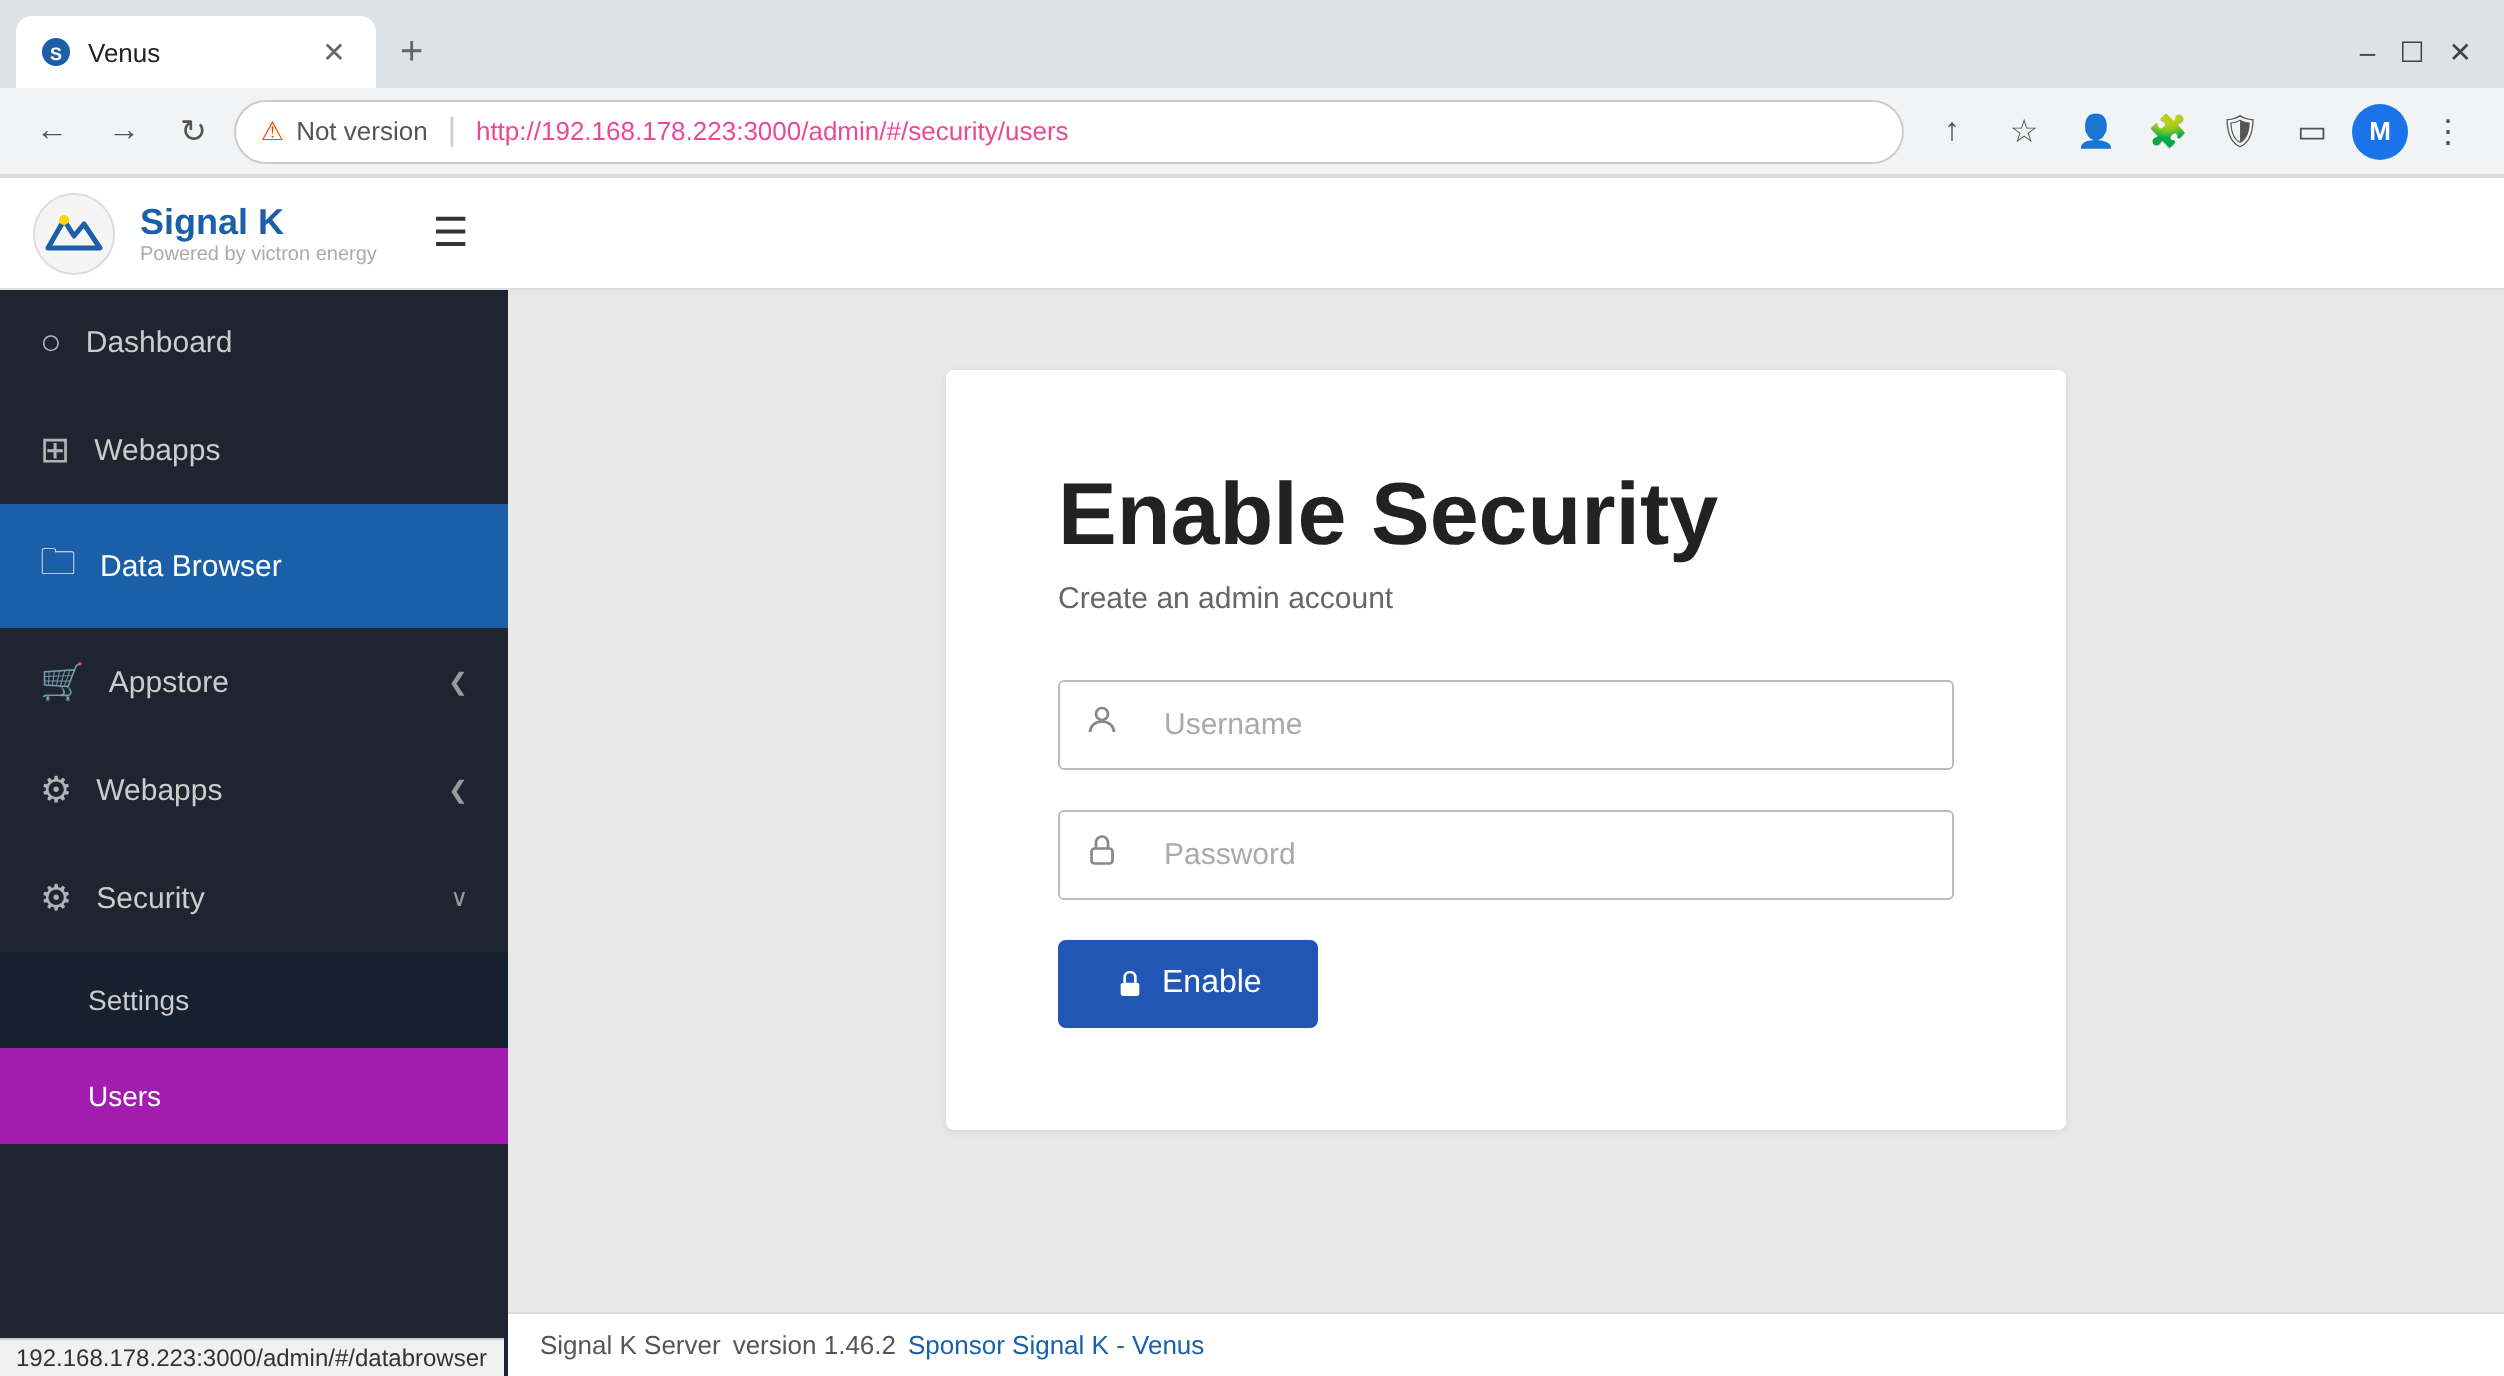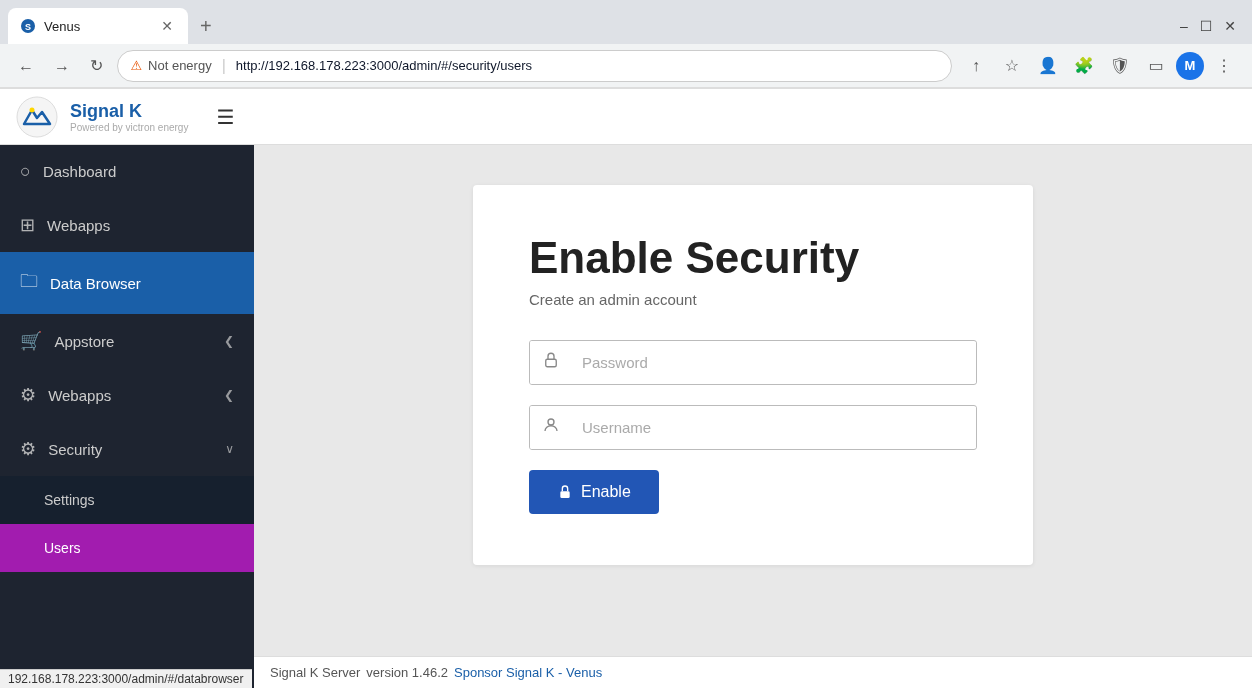--- a/index.html
+++ b/index.html
@@ -13,21 +13,21 @@
     .tab-title { flex: 1; font-size: 13px; color: #222; white-space: nowrap; overflow: hidden; text-overflow: ellipsis; }
     .tab-close { color: #666; cursor: pointer; font-size: 14px; width: 18px; height: 18px; display: flex; align-items: center; justify-content: center; border-radius: 50%; }
     .new-tab { background: none; border: none; cursor: pointer; font-size: 20px; color: #666; padding: 4px 8px; }
     .window-controls { margin-left: auto; display: flex; gap: 12px; padding-right: 8px; align-items: center; }
     .win-btn { background: none; border: none; cursor: pointer; color: #444; font-size: 14px; }
 
     .nav-bar { display: flex; align-items: center; gap: 8px; padding: 6px 12px; background: #f1f3f4; border-bottom: 1px solid #ddd; height: 44px; }
     .nav-btn { background: none; border: none; cursor: pointer; color: #555; font-size: 16px; padding: 4px 6px; border-radius: 50%; }
     .address-bar { flex: 1; display: flex; align-items: center; gap: 6px; background: #fff; border: 1px solid #ccc; border-radius: 20px; padding: 4px 12px; height: 32px; }
     .address-warning { color: #e65100; font-size: 13px; }
-    .address-text { font-size: 13px; color: #0f172a; flex: 1; }
+    .address-text { font-size: 13px; color: #ec4899; flex: 1; }
     .nav-actions { display: flex; gap: 4px; align-items: center; }
     .nav-icon-btn { background: none; border: none; cursor: pointer; width: 32px; height: 32px; border-radius: 50%; display: flex; align-items: center; justify-content: center; font-size: 16px; color: #555; }
     .profile-btn { background: #1a73e8; border: none; color: #fff; border-radius: 50%; width: 28px; height: 28px; font-size: 13px; font-weight: bold; cursor: pointer; }
 
     
     .app { display: flex; flex-direction: column; height: calc(688px - 88px); border-radius: 27px; }
     .app-header { background: #fff; border-bottom: 1px solid #ddd; display: flex; align-items: center; padding: 0 16px; height: 56px; }
     .logo-area { display: flex; align-items: center; gap: 12px; }
     .logo-text { display: flex; flex-direction: column; }
     .logo-name { font-size: 18px; font-weight: bold; color: #1a5fa8; }
@@ -91,21 +91,21 @@
       <button class="win-btn">✕</button>
     </div>
   </div>
 
   <div class="nav-bar">
     <button class="nav-btn">←</button>
     <button class="nav-btn">→</button>
     <button class="nav-btn">↻</button>
     <div class="address-bar">
       <span class="address-warning">⚠</span>
-      <span style="font-size:13px;color:#555;margin-right:4px;">Not energy</span>
+      <span style="font-size:13px;color:#555;margin-right:4px;">Not version</span>
       <span style="color:#ccc;margin-right:4px;">|</span>
       <span class="address-text">http://192.168.178.223:3000/admin/#/security/users</span>
     </div>
     <div class="nav-actions">
       <button class="nav-icon-btn">↑</button>
       <button class="nav-icon-btn">☆</button>
       <button class="nav-icon-btn">👤</button>
       <button class="nav-icon-btn">🧩</button>
       <button class="nav-icon-btn">🛡</button>
       <button class="nav-icon-btn">▭</button>
@@ -174,35 +174,35 @@
     </nav>
 
     <main class="main-content">
       <div class="card">
         <h1 class="card-title">Enable Security</h1>
         <p class="card-subtitle">Create an admin account</p>
 
         <div class="input-group">
           <span class="input-icon">
             <svg width="18" height="18" viewBox="0 0 24 24" fill="none" stroke="#888" stroke-width="1.8">
+              <circle cx="12" cy="8" r="4"></circle>
+              <path d="M4 20c0-4 3.6-7 8-7s8 3 8 7"></path>
+            </svg>
+          </span>
+          <input type="text" placeholder="Username" style="">
+        </div>
+
+        <div class="input-group">
+          <span class="input-icon">
+            <svg width="18" height="18" viewBox="0 0 24 24" fill="none" stroke="#888" stroke-width="1.8">
               <rect x="5" y="11" width="14" height="10" rx="2"></rect>
               <path d="M8 11V7a4 4 0 0 1 8 0v4"></path>
             </svg>
           </span>
           <input type="password" placeholder="Password" style="">
-        </div>
-
-        <div class="input-group">
-          <span class="input-icon">
-            <svg width="18" height="18" viewBox="0 0 24 24" fill="none" stroke="#888" stroke-width="1.8">
-              <circle cx="12" cy="8" r="4"></circle>
-              <path d="M4 20c0-4 3.6-7 8-7s8 3 8 7"></path>
-            </svg>
-          </span>
-          <input type="text" placeholder="Username" style="">
         </div>
 
         <button class="enable-btn">
           <svg width="16" height="16" viewBox="0 0 24 24" fill="white">
             <rect x="5" y="11" width="14" height="10" rx="2" fill="white"></rect>
             <path d="M8 11V7a4 4 0 0 1 8 0v4" fill="none" stroke="white" stroke-width="2"></path>
           </svg>
           <span>Enable</span>
         </button>
       </div>

